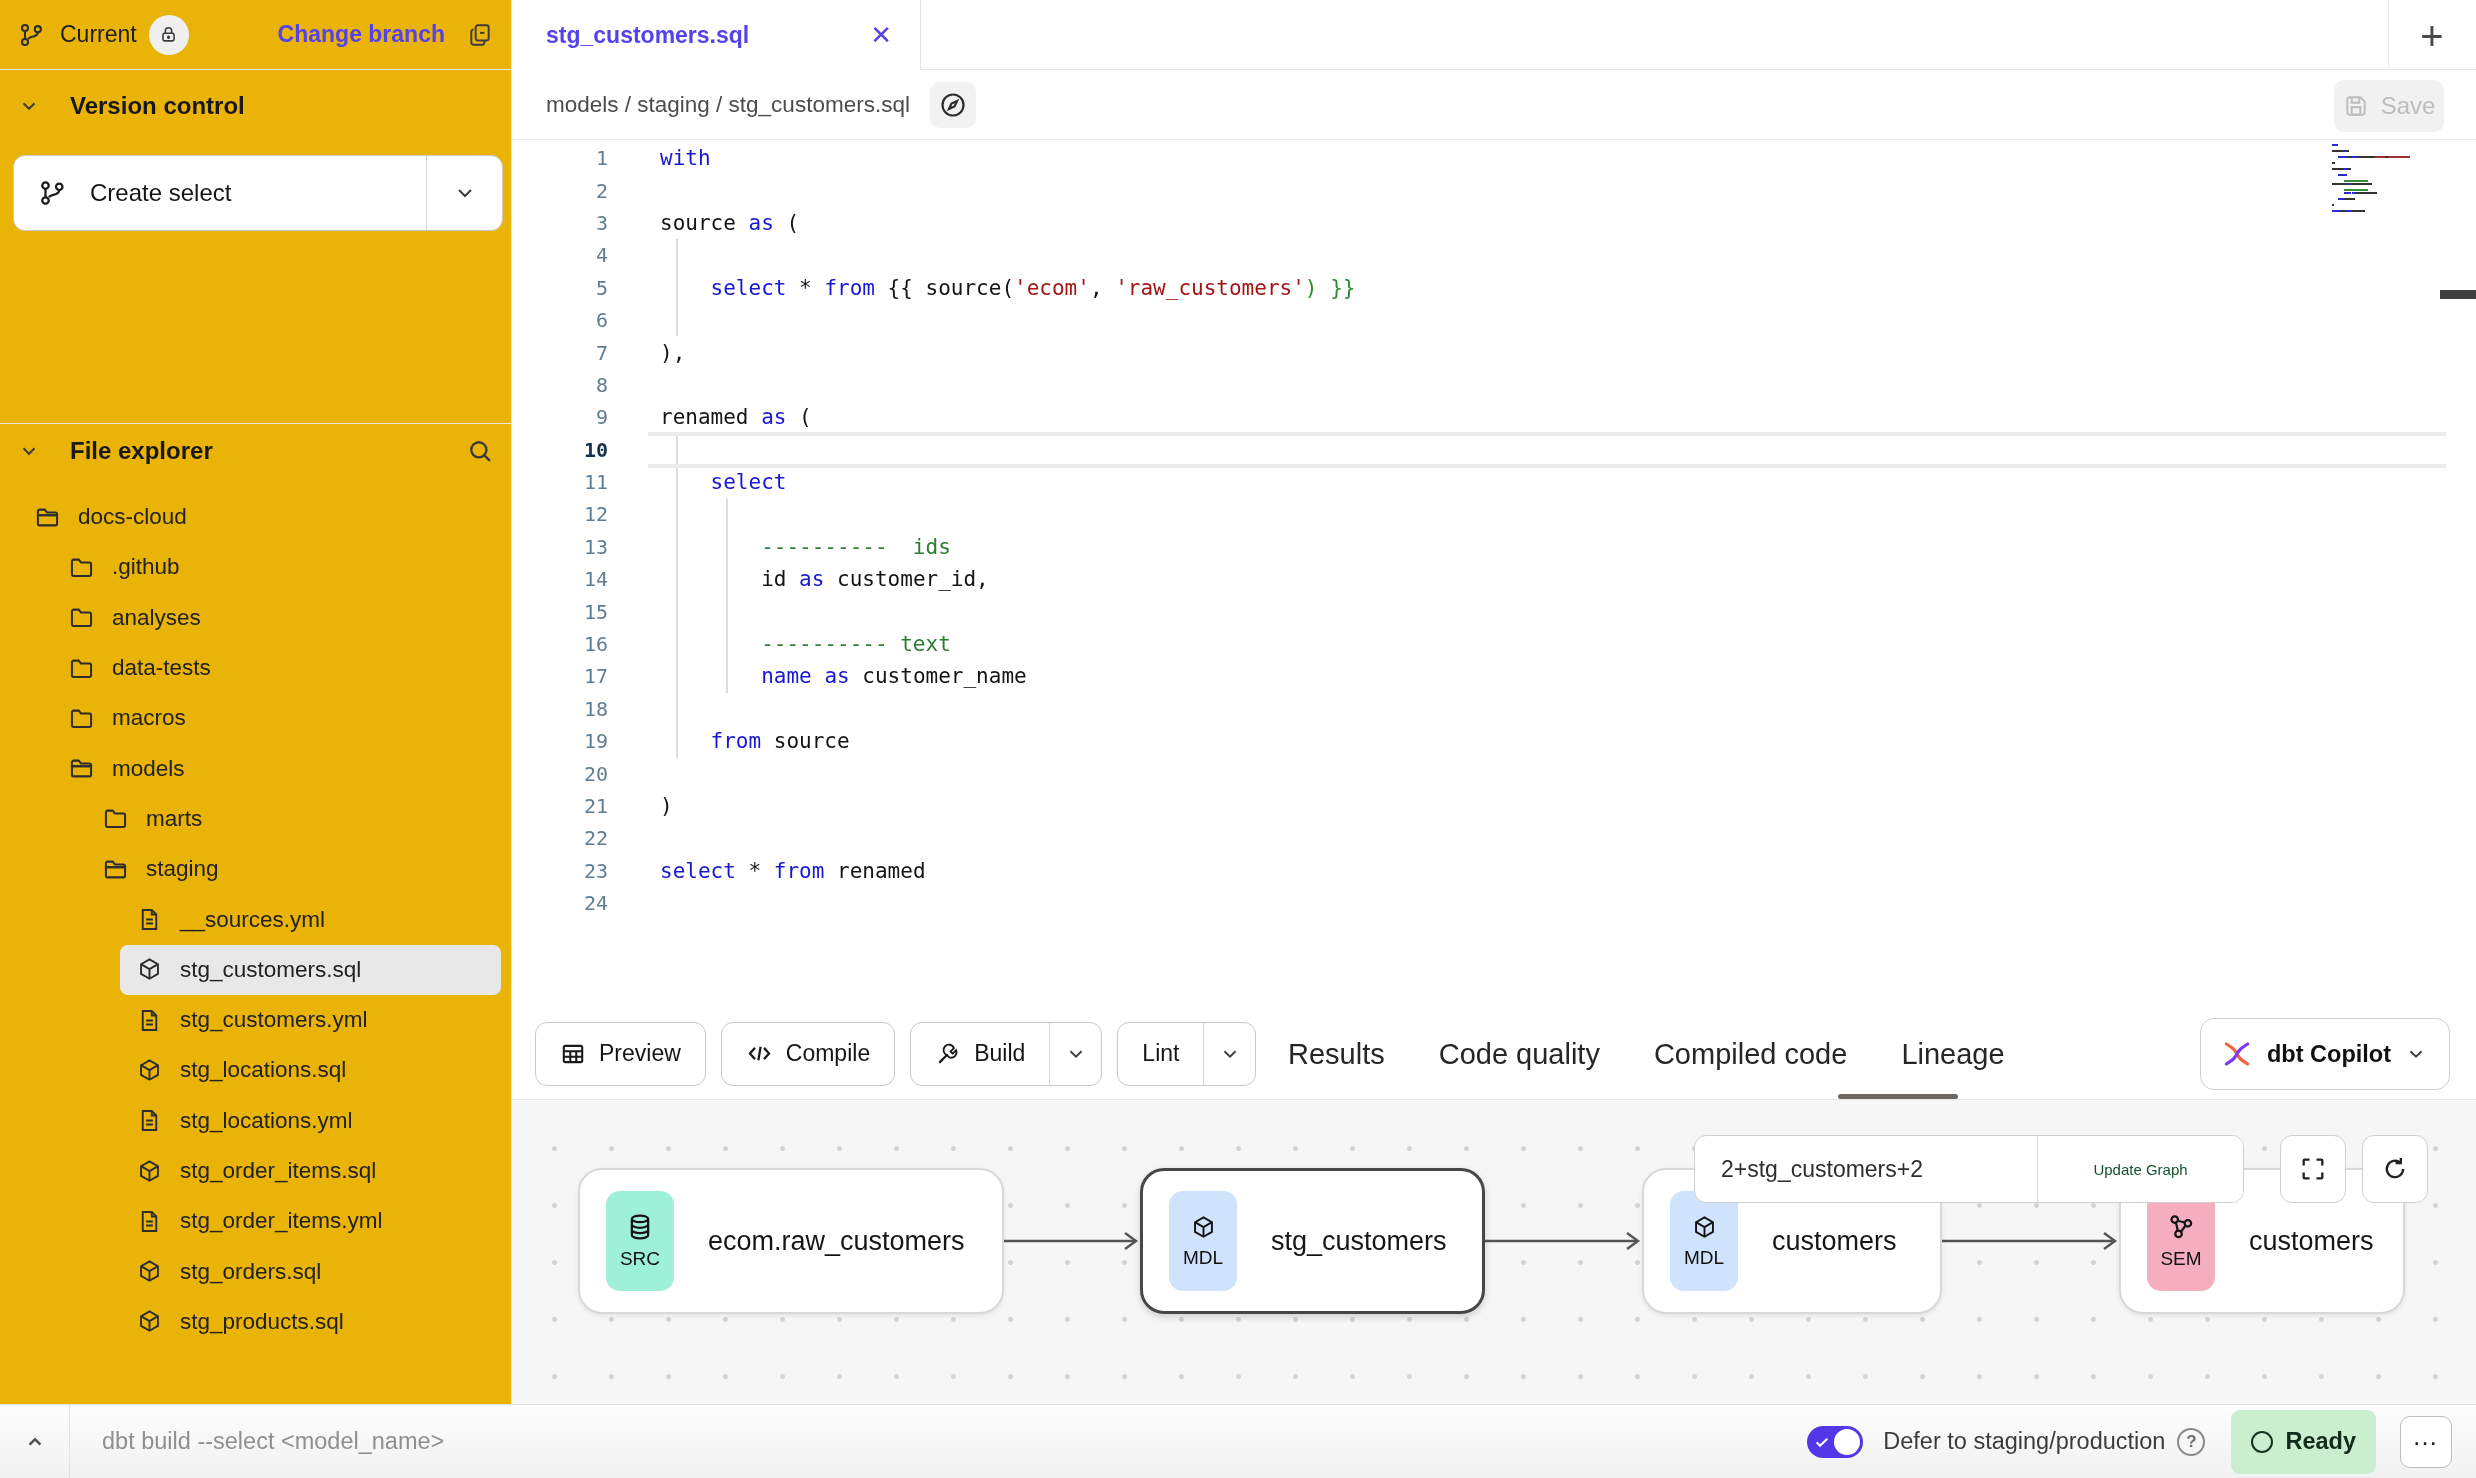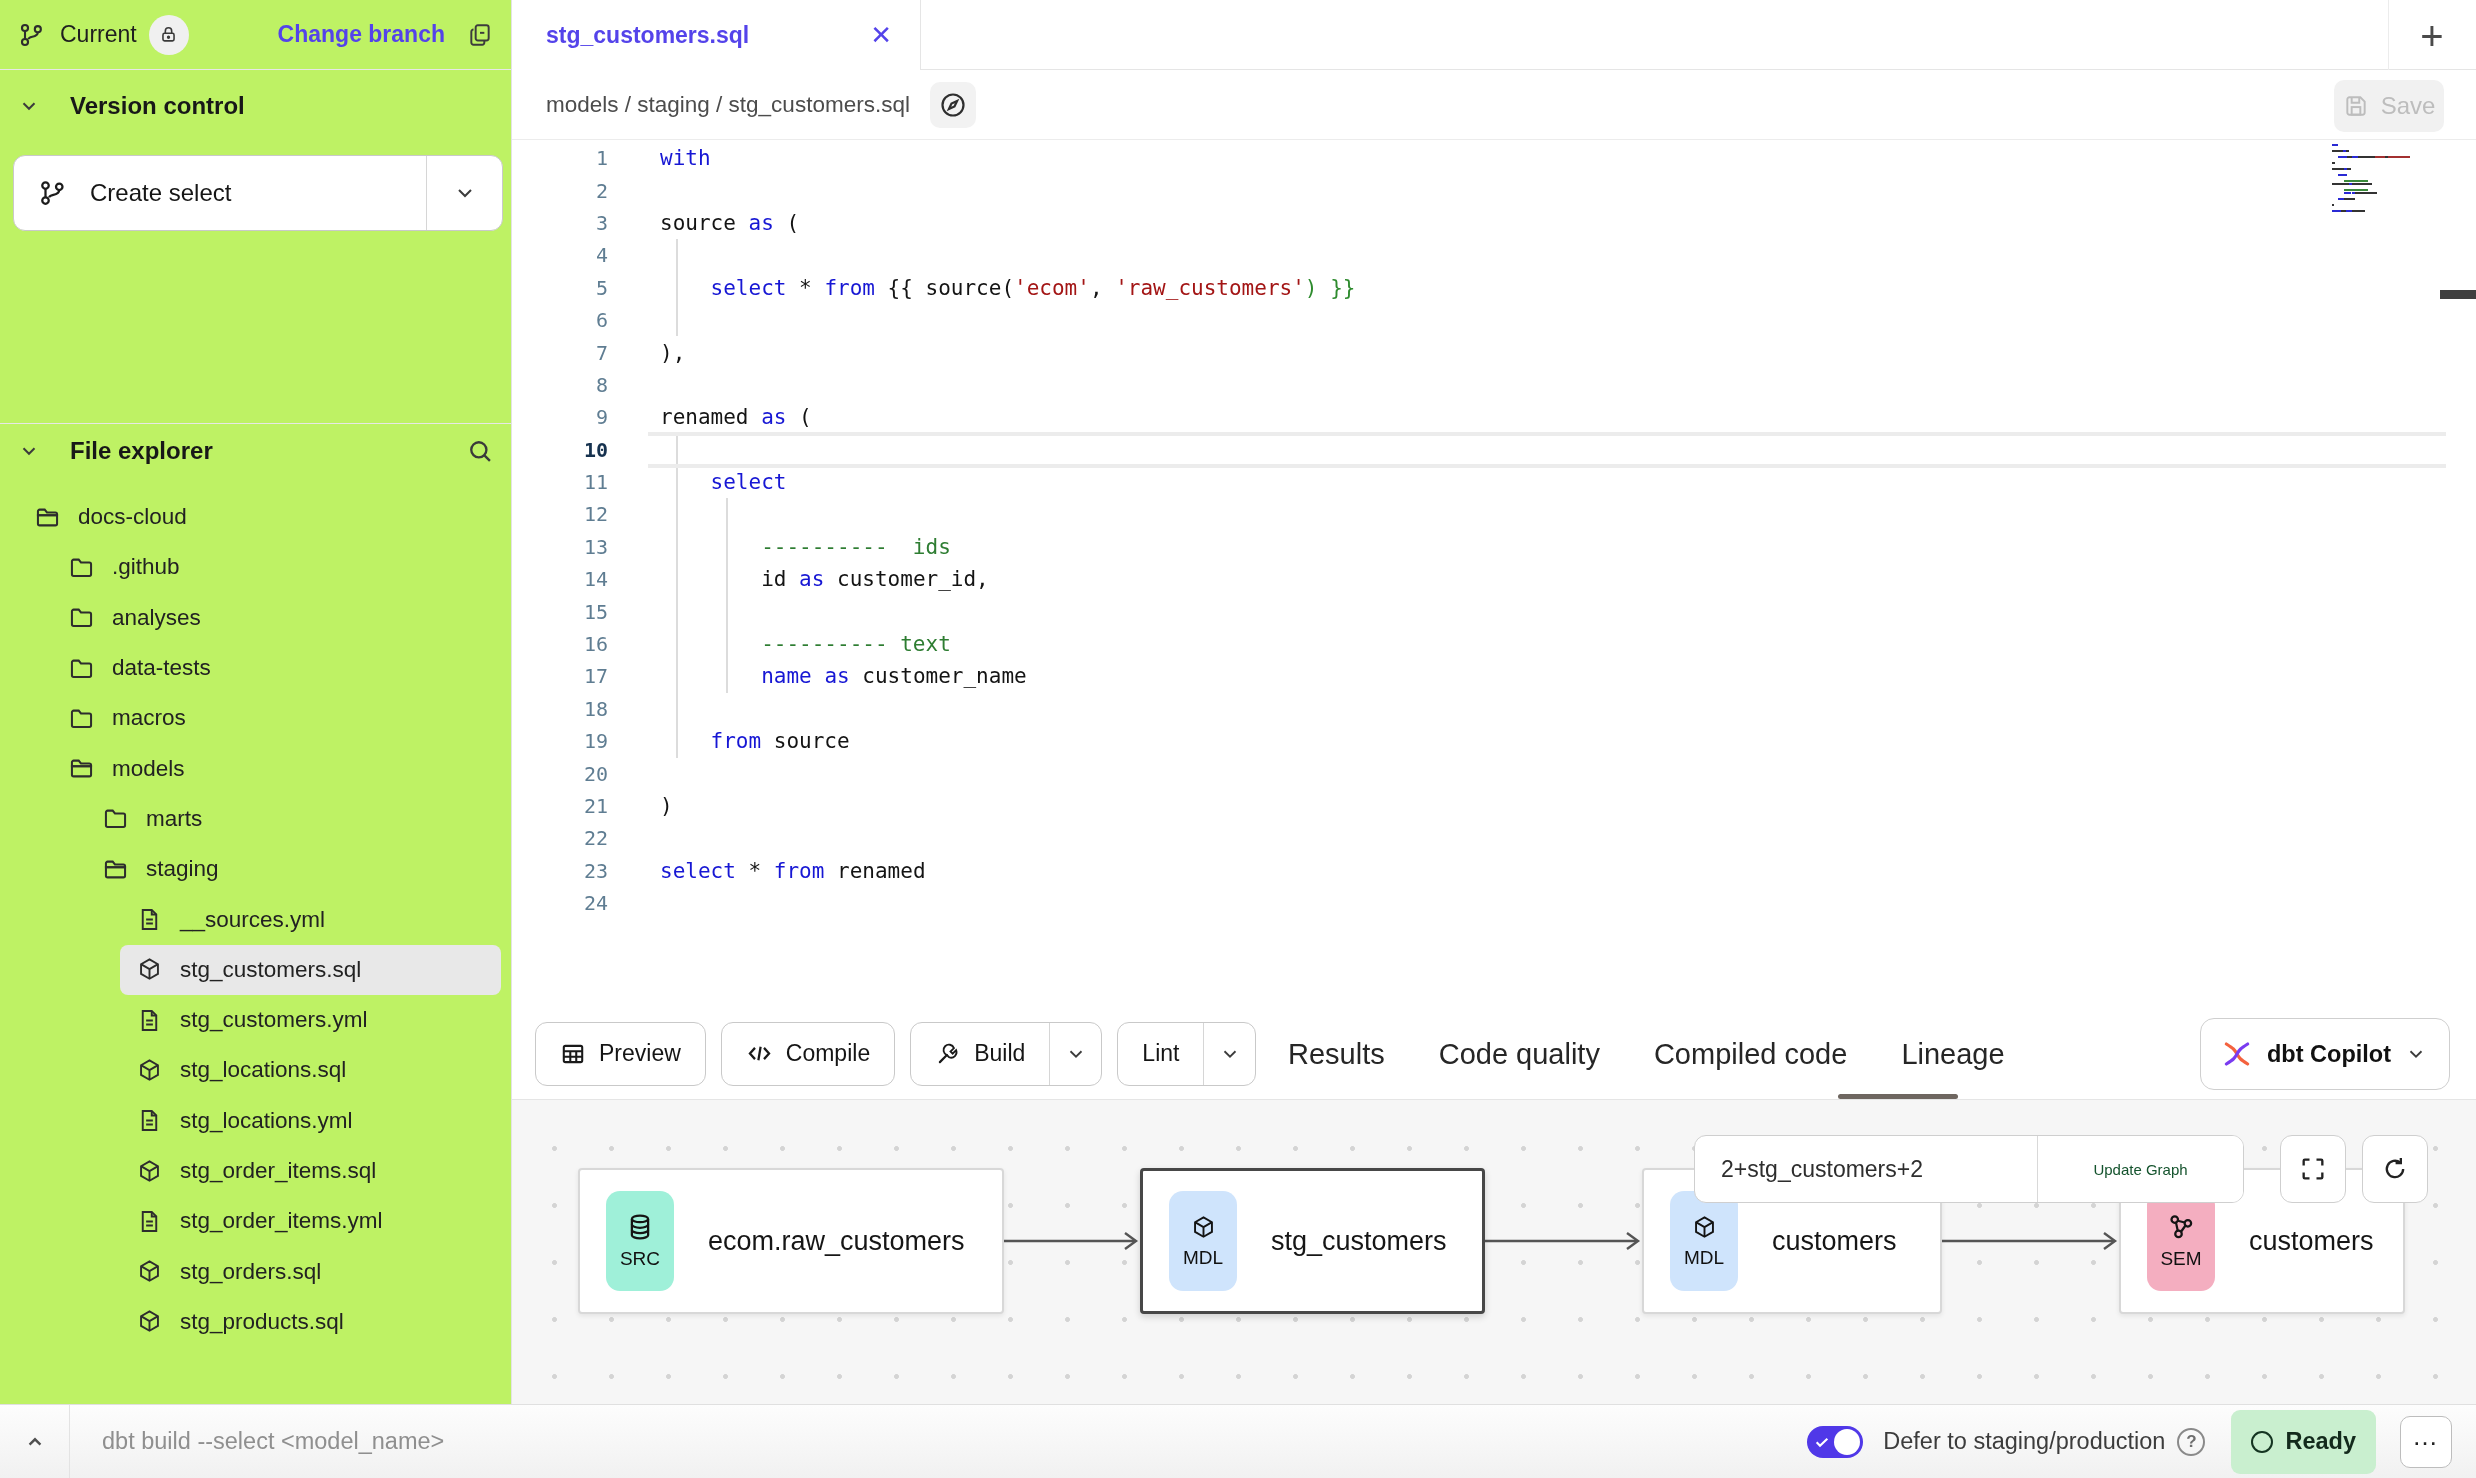--- a/index.html
+++ b/index.html
@@ -2,21 +2,21 @@
 <html style="--accent: #5443ea; --toggle: #5038e8; --ready-bg: #c9efcf; --kw: #1717d4; --str: #a31515; --cmt: #2e7d32; --grn: #2e8b2e; --lnum: #5f7d92; --lnum-active: #16324f;"><head>
 <meta charset="utf-8">
 <style>
   * { margin:0; padding:0; box-sizing:border-box; }
   html,body { width:2476px; height:1478px; background:#fff; font-family:"Liberation Sans", sans-serif; color:#1f1f1f; overflow:hidden; }
   #root { position:relative; width:2476px; height:1478px; background:#fff; }
   svg { display:block; }
   .ic { display:inline-flex; align-items:center; justify-content:center; }
 
   
-  #sidebar { position:absolute; left:0; top:0; width:512px; height:1404px; background:#bef264; border-right:1px solid #e3e3e3; }
+  #sidebar { position:absolute; left:0; top:0; width:512px; height:1404px; background:#eab308; border-right:1px solid #e3e3e3; }
   #sb-header { position:absolute; left:0; top:0; width:100%; height:70px; border-bottom:1px solid #e7e7e7; display:flex; align-items:center; padding:0 18px; }
   #sb-header .title { font-size:23px; margin-left:14px; }
   .lock-badge { width:40px; height:40px; border-radius:50%; background:#f0f0f0; display:flex; align-items:center; justify-content:center; margin-left:12px; color:#3a3a3a; }
   .change-branch { margin-left:auto; font-size:23px; font-weight:700; color:var(--accent); cursor:pointer; }
   .copy-btn { margin-left:22px; color:#3c3c3c; }
 
   .section-head { position:absolute; left:18px; display:flex; align-items:center; gap:30px; font-size:24px; font-weight:700; color:#181818; }
   #vc-head { top:92px; }
   #fe-head { top:437px; width:476px; }
   #fe-search { margin-left:auto; color:#3a3a3a; }
@@ -71,21 +71,21 @@
   .tbtn .dd { width:52px; height:100%; border-left:1px solid #d6d6d6; display:flex; align-items:center; justify-content:center; color:#3c3c3c; }
   #panel-tabs { position:absolute; left:776px; top:0; height:92px; display:flex; align-items:center; gap:54px; }
   .ptab { font-size:29px; color:#262626; cursor:pointer; }
   #tab-underline { position:absolute; left:1326px; bottom:0; width:120px; height:5px; background:#6e6660; border-radius:3px; }
   #copilot-btn { position:absolute; right:26px; top:10px; height:72px; border:1px solid #cfcfcf; border-radius:14px; background:#fff; display:flex; align-items:center; gap:14px; padding:0 22px 0 20px; cursor:pointer; }
   #copilot-btn .lbl { font-size:23.5px; font-weight:700; color:#111; }
   #copilot-btn .chv { color:#3c3c3c; }
 
   
   #lineage { position:absolute; left:0; top:1100px; right:0; bottom:0; background:#f6f6f6; background-image:radial-gradient(circle, #d4d4d4 2.2px, transparent 2.4px); background-size:57px 57px; background-position:14px 20px; overflow:hidden; }
-  .node { position:absolute; top:68px; height:146px; background:#fff; border:2px solid #d8d8d8; border-radius:4px; box-shadow:0 2px 5px rgba(0,0,0,.08); display:flex; align-items:center; padding-left:26px; gap:34px; cursor:pointer; z-index:2; }
+  .node { position:absolute; top:68px; height:146px; background:#fff; border:2px solid #d8d8d8; border-radius:24px; box-shadow:0 2px 5px rgba(0,0,0,.08); display:flex; align-items:center; padding-left:26px; gap:34px; cursor:pointer; z-index:2; }
   .node.sel { border:3.5px solid #474747; box-shadow:0 3px 7px rgba(0,0,0,.16); }
   .nbadge { width:68px; height:100px; border-radius:14px; display:flex; flex-direction:column; align-items:center; justify-content:center; gap:6px; color:#141414; flex:none; }
   .nbadge .bt { font-size:19px; color:#111; }
   .nlabel { font-size:27px; color:#161616; white-space:nowrap; }
   .edge { position:absolute; z-index:1; color:#555; }
   #ln-controls { position:absolute; left:1182px; top:35px; height:68px; display:flex; z-index:5; }
   #ln-filter-group { display:flex; height:68px; border:1px solid #cfcfcf; border-radius:12px; background:#fff; overflow:hidden; }
   #ln-filter { width:343px; display:flex; align-items:center; padding-left:26px; font-size:23px; color:#2e2e2e; border-right:1px solid #d9d9d9; }
   #ln-update { width:205px; display:flex; align-items:center; justify-content:center; font-size:15px; color:#14532d; cursor:pointer; background:#fff; }
   .sq-btn { position:absolute; top:35px; width:66px; height:68px; border:1px solid #cfcfcf; border-radius:12px; background:#fff; display:flex; align-items:center; justify-content:center; color:#222; cursor:pointer; z-index:5; }

